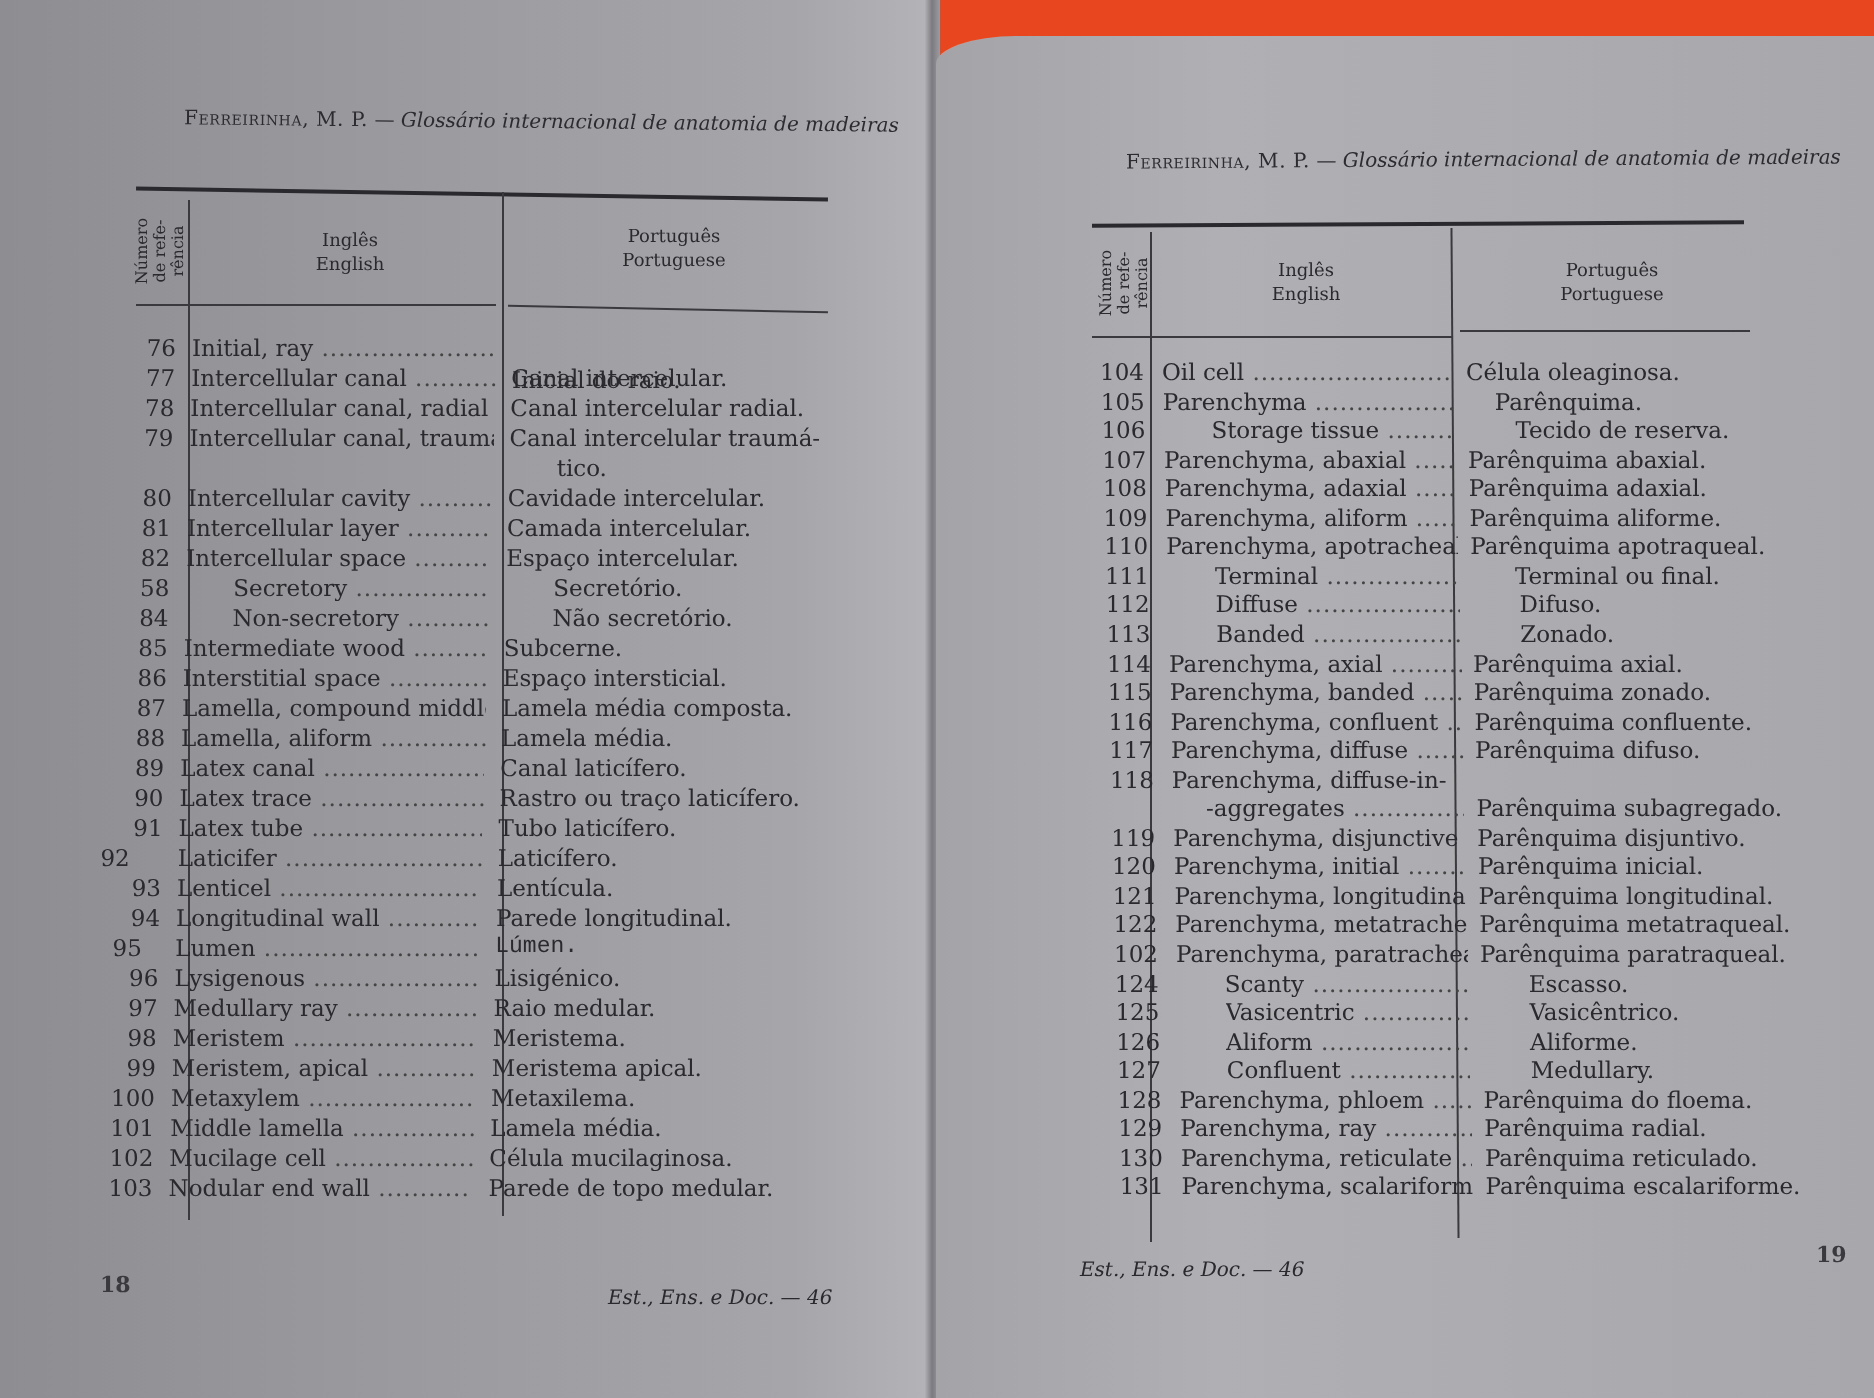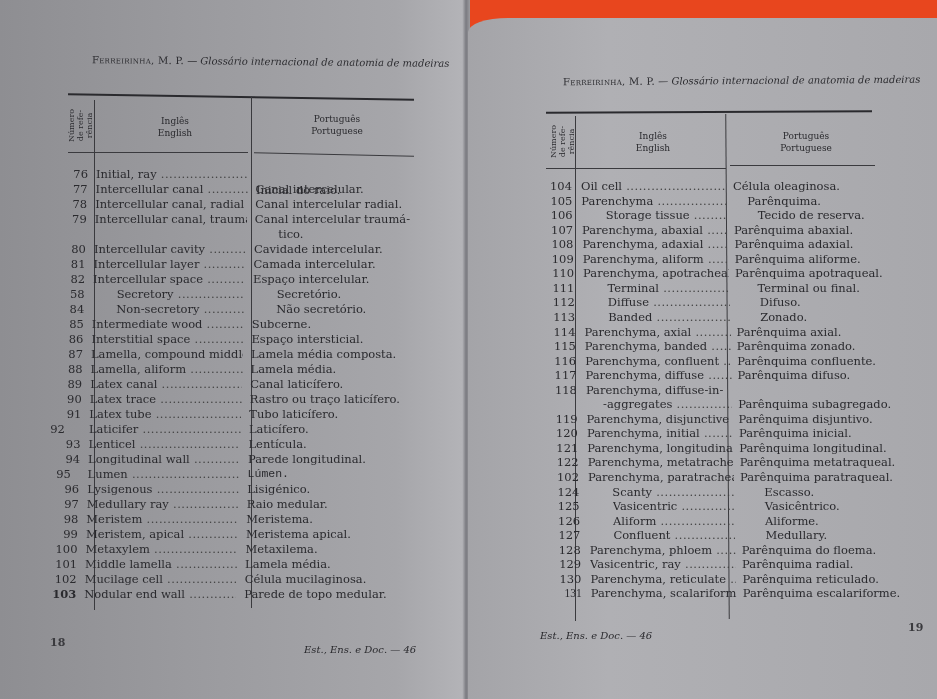--- a/index.html
+++ b/index.html
@@ -222,21 +222,21 @@
           <span class="num" style="left: 56px;">101</span>
           <span class="en" style="left: 96px; width: 152px;"><span>Middle lamella</span><span class="dots"> ............................................................</span></span>
           <span class="pt" style="left: 256px;">Lamela média.</span>
         </div>
         <div class="row" style="top: 572px; left: -11.34px;">
           <span class="num" style="left: 56px;">102</span>
           <span class="en" style="left: 96px; width: 152px;"><span>Mucilage cell</span><span class="dots"> ............................................................</span></span>
           <span class="pt" style="left: 256px;">Célula mucilaginosa.</span>
         </div>
         <div class="row" style="top: 587px; left: -11.76px;">
-          <span class="num" style="left: 56px; font-weight: bold;">103</span>
+          <span class="num" style="left: 56px;">103</span>
           <span class="en" style="left: 96px; width: 152px;"><span>Nodular end wall</span><span class="dots"> ............................................................</span></span>
           <span class="pt" style="left: 256px;">Parede de topo medular.</span>
         </div>
       </div>
   </div>
 
   <div class="folio" style="left:50px; top:636px;">18</div>
   <div class="series" style="left:304px; top:644px;">Est., Ens. e Doc. — 46</div>
 </div>
 
@@ -390,30 +390,30 @@
           <span class="en" style="left: 137px; width: 122px;"><span>Confluent</span><span class="dots"> ............................................................</span></span>
           <span class="pt" style="left: 289px;">Medullary.</span>
         </div>
         <div class="row" style="top: 524.75px; left: 8.75px;">
           <span class="num" style="left: 72px; text-align: right;">128</span>
           <span class="en" style="left: 113px; width: 146px;"><span>Parenchyma, phloem</span><span class="dots"> ............................................................</span></span>
           <span class="pt" style="left: 265px;">Parênquima do floema.</span>
         </div>
         <div class="row" style="top: 539.3px; left: 9.1px;">
           <span class="num" style="left: 72px;">129</span>
-          <span class="en" style="left: 113px; width: 146px;"><span>Vasicentric, ray</span><span class="dots"> ............................................................</span></span>
+          <span class="en" style="left: 113px; width: 146px;"><span>Parenchyma, ray</span><span class="dots"> ............................................................</span></span>
           <span class="pt" style="left: 265px;">Parênquima radial.</span>
         </div>
         <div class="row" style="top: 553.85px; left: 9.45px;">
           <span class="num" style="left: 72px;">130</span>
           <span class="en" style="left: 113px; width: 146px;"><span>Parenchyma, reticulate</span><span class="dots"> ............................................................</span></span>
           <span class="pt" style="left: 265px;">Parênquima reticulado.</span>
         </div>
         <div class="row" style="top: 568.4px; left: 9.8px;">
-          <span class="num" style="left: 72px; font-family: Liberation Serif, serif;">131</span>
+          <span class="num" style="left: 72px;">131</span>
           <span class="en" style="left: 113px; width: 146px;"><span>Parenchyma, scalariform</span><span class="dots"> ............................................................</span></span>
           <span class="pt" style="left: 265px;">Parênquima escalariforme.</span>
         </div>
       </div>
   </div>
 
   <div class="folio" style="left:440px; top:603px;">19</div>
   <div class="series" style="left:72px; top:612px;">Est., Ens. e Doc. — 46</div>
 </div>
 

